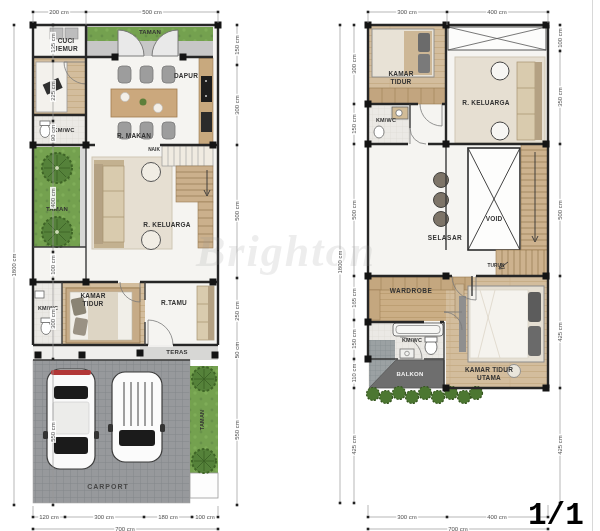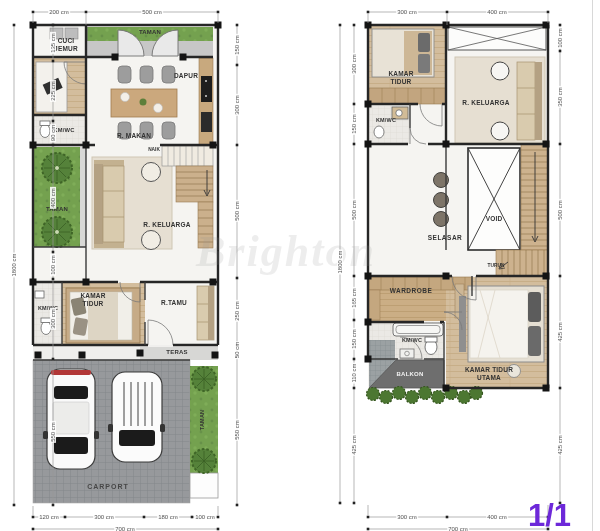--- a/index.html
+++ b/index.html
@@ -14,21 +14,21 @@
        text-align:center;letter-spacing:.2px;}
   .lbl.wrap{white-space:normal;}
   .lbl.tiny{font-size:4.8px;letter-spacing:0;}
   .lbl.white{color:#f2f2f2;}
   .lbl.rot{transform:translate(-50%,-50%) rotate(-90deg);}
   .lbl.spread{letter-spacing:1px;color:#474747;}
   .watermark{position:absolute;left:196px;top:226px;font-family:"Liberation Serif",serif;
        font-style:italic;font-weight:bold;font-size:44px;color:rgba(150,150,150,0.17);
        letter-spacing:2px;pointer-events:none;}
   .pagenum{position:absolute;left:528px;top:500px;font-size:31px;font-weight:bold;
-       color:#6d28d9;line-height:1;}
+       color:#000000;line-height:1;font-family:Liberation Mono, monospace;}
   .edge-line{position:absolute;left:592px;top:0;width:1px;height:531px;background:#d8d8d8;}
 </style>
 </head>
 <body>
 
 <div class="canvas">
 
 <svg width="600" height="531" viewBox="0 0 600 531">
   <defs>
     <pattern id="paving" width="7" height="7" patternUnits="userSpaceOnUse">

